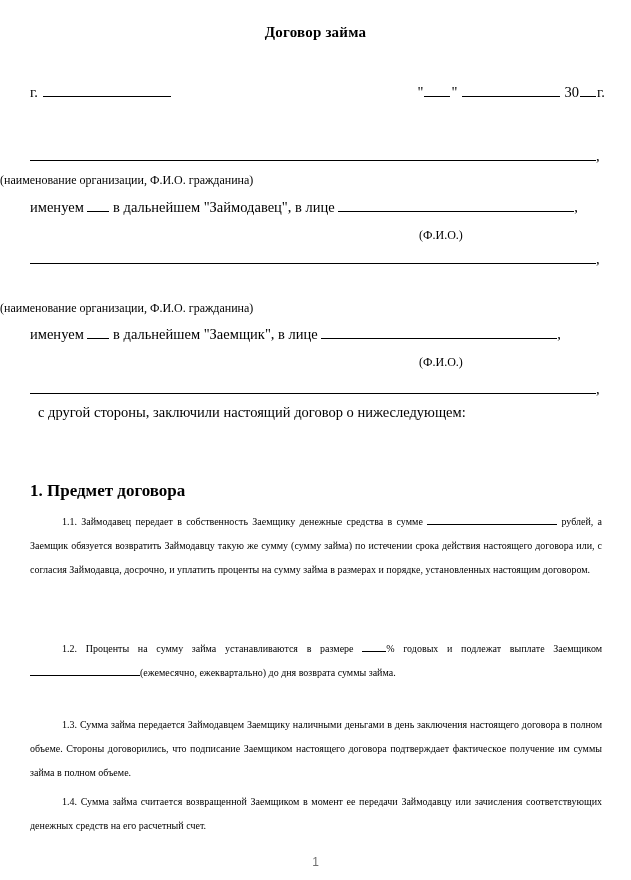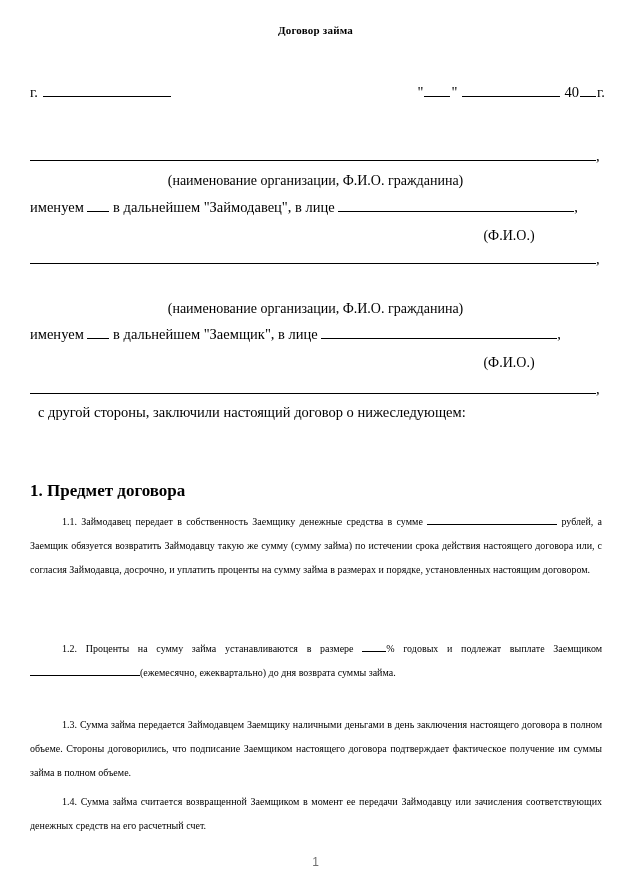--- a/index.html
+++ b/index.html
@@ -25,21 +25,21 @@
     padding: 0;
   }
 
   
   .doc-title {
     position: absolute;
     left: 0;
     top: 24px;
     width: 631px;
     text-align: center;
-    font-size: 11px;
+    font-size: 15px;
     font-weight: bold;
     letter-spacing: 0.2px;
   }
 
   
   .placedate-row {
     position: absolute;
     left: 30px;
     top: 84px;
     width: 575px;
@@ -86,22 +86,22 @@
     vertical-align: baseline;
   }
   .fullrule .comma {
     display: inline-block;
     vertical-align: baseline;
   }
 
   
   .caption {
     position: absolute;
-    font-size: 14px;
-    text-align: center;
+    font-size: 12px;
+    text-align: left;
     white-space: nowrap;
     color: #000;
   }
 
   
   .textline {
     position: absolute;
     left: 30px;
     font-size: 14.5px;
     white-space: nowrap;
@@ -152,21 +152,21 @@
   <div class="doc-title">Договор займа</div>
 
   <div class="placedate-row">
     <span class="city-block">
       <span>г.</span>
       <span class="rule rule-city"></span>
     </span>
     <span class="date-block">
       <span>"</span><span class="rule rule-daynum"></span><span>"</span>
       <span class="rule rule-month"></span>
-      <span>40</span><span class="rule rule-yearnum"></span><span>г.</span>
+      <span>30</span><span class="rule rule-yearnum"></span><span>г.</span>
     </span>
   </div>
 
   <div class="fullrule" style="top:148px;">
     <span class="bar"></span><span class="comma">,</span>
   </div>
   <div class="caption" style="left:0; top:173px; width:631px;">(наименование организации, Ф.И.О. гражданина)</div>
 
   <div class="textline" style="top:199px;">
     <span>именуем</span>

